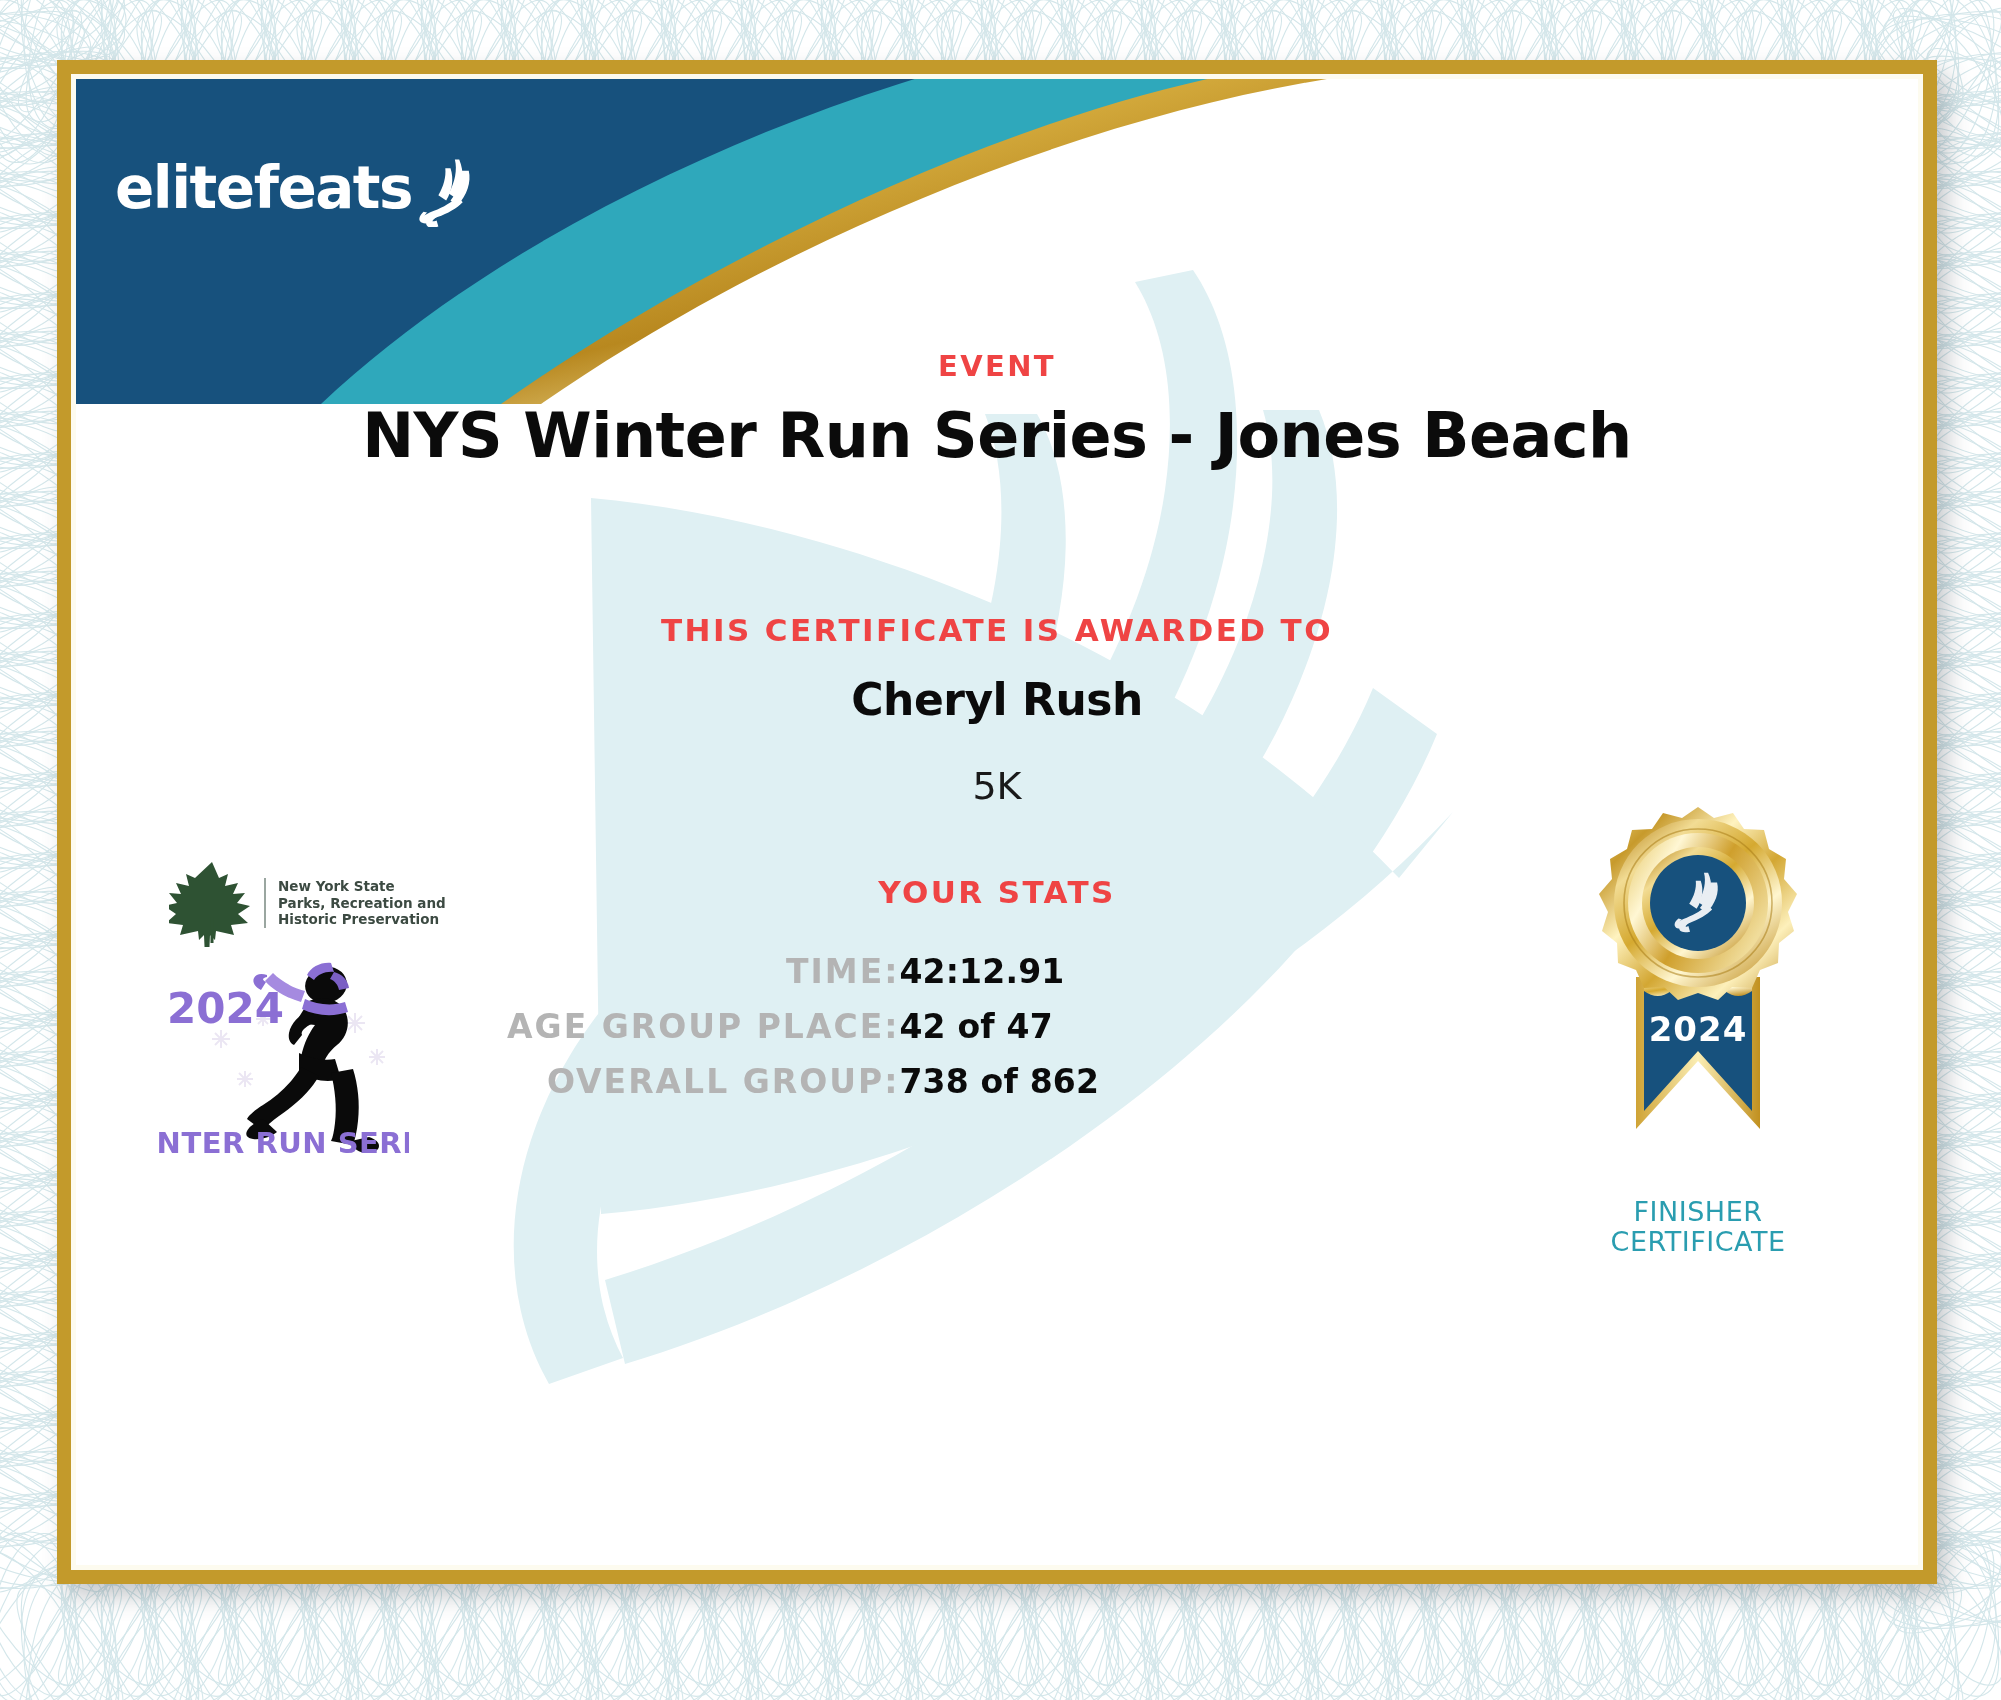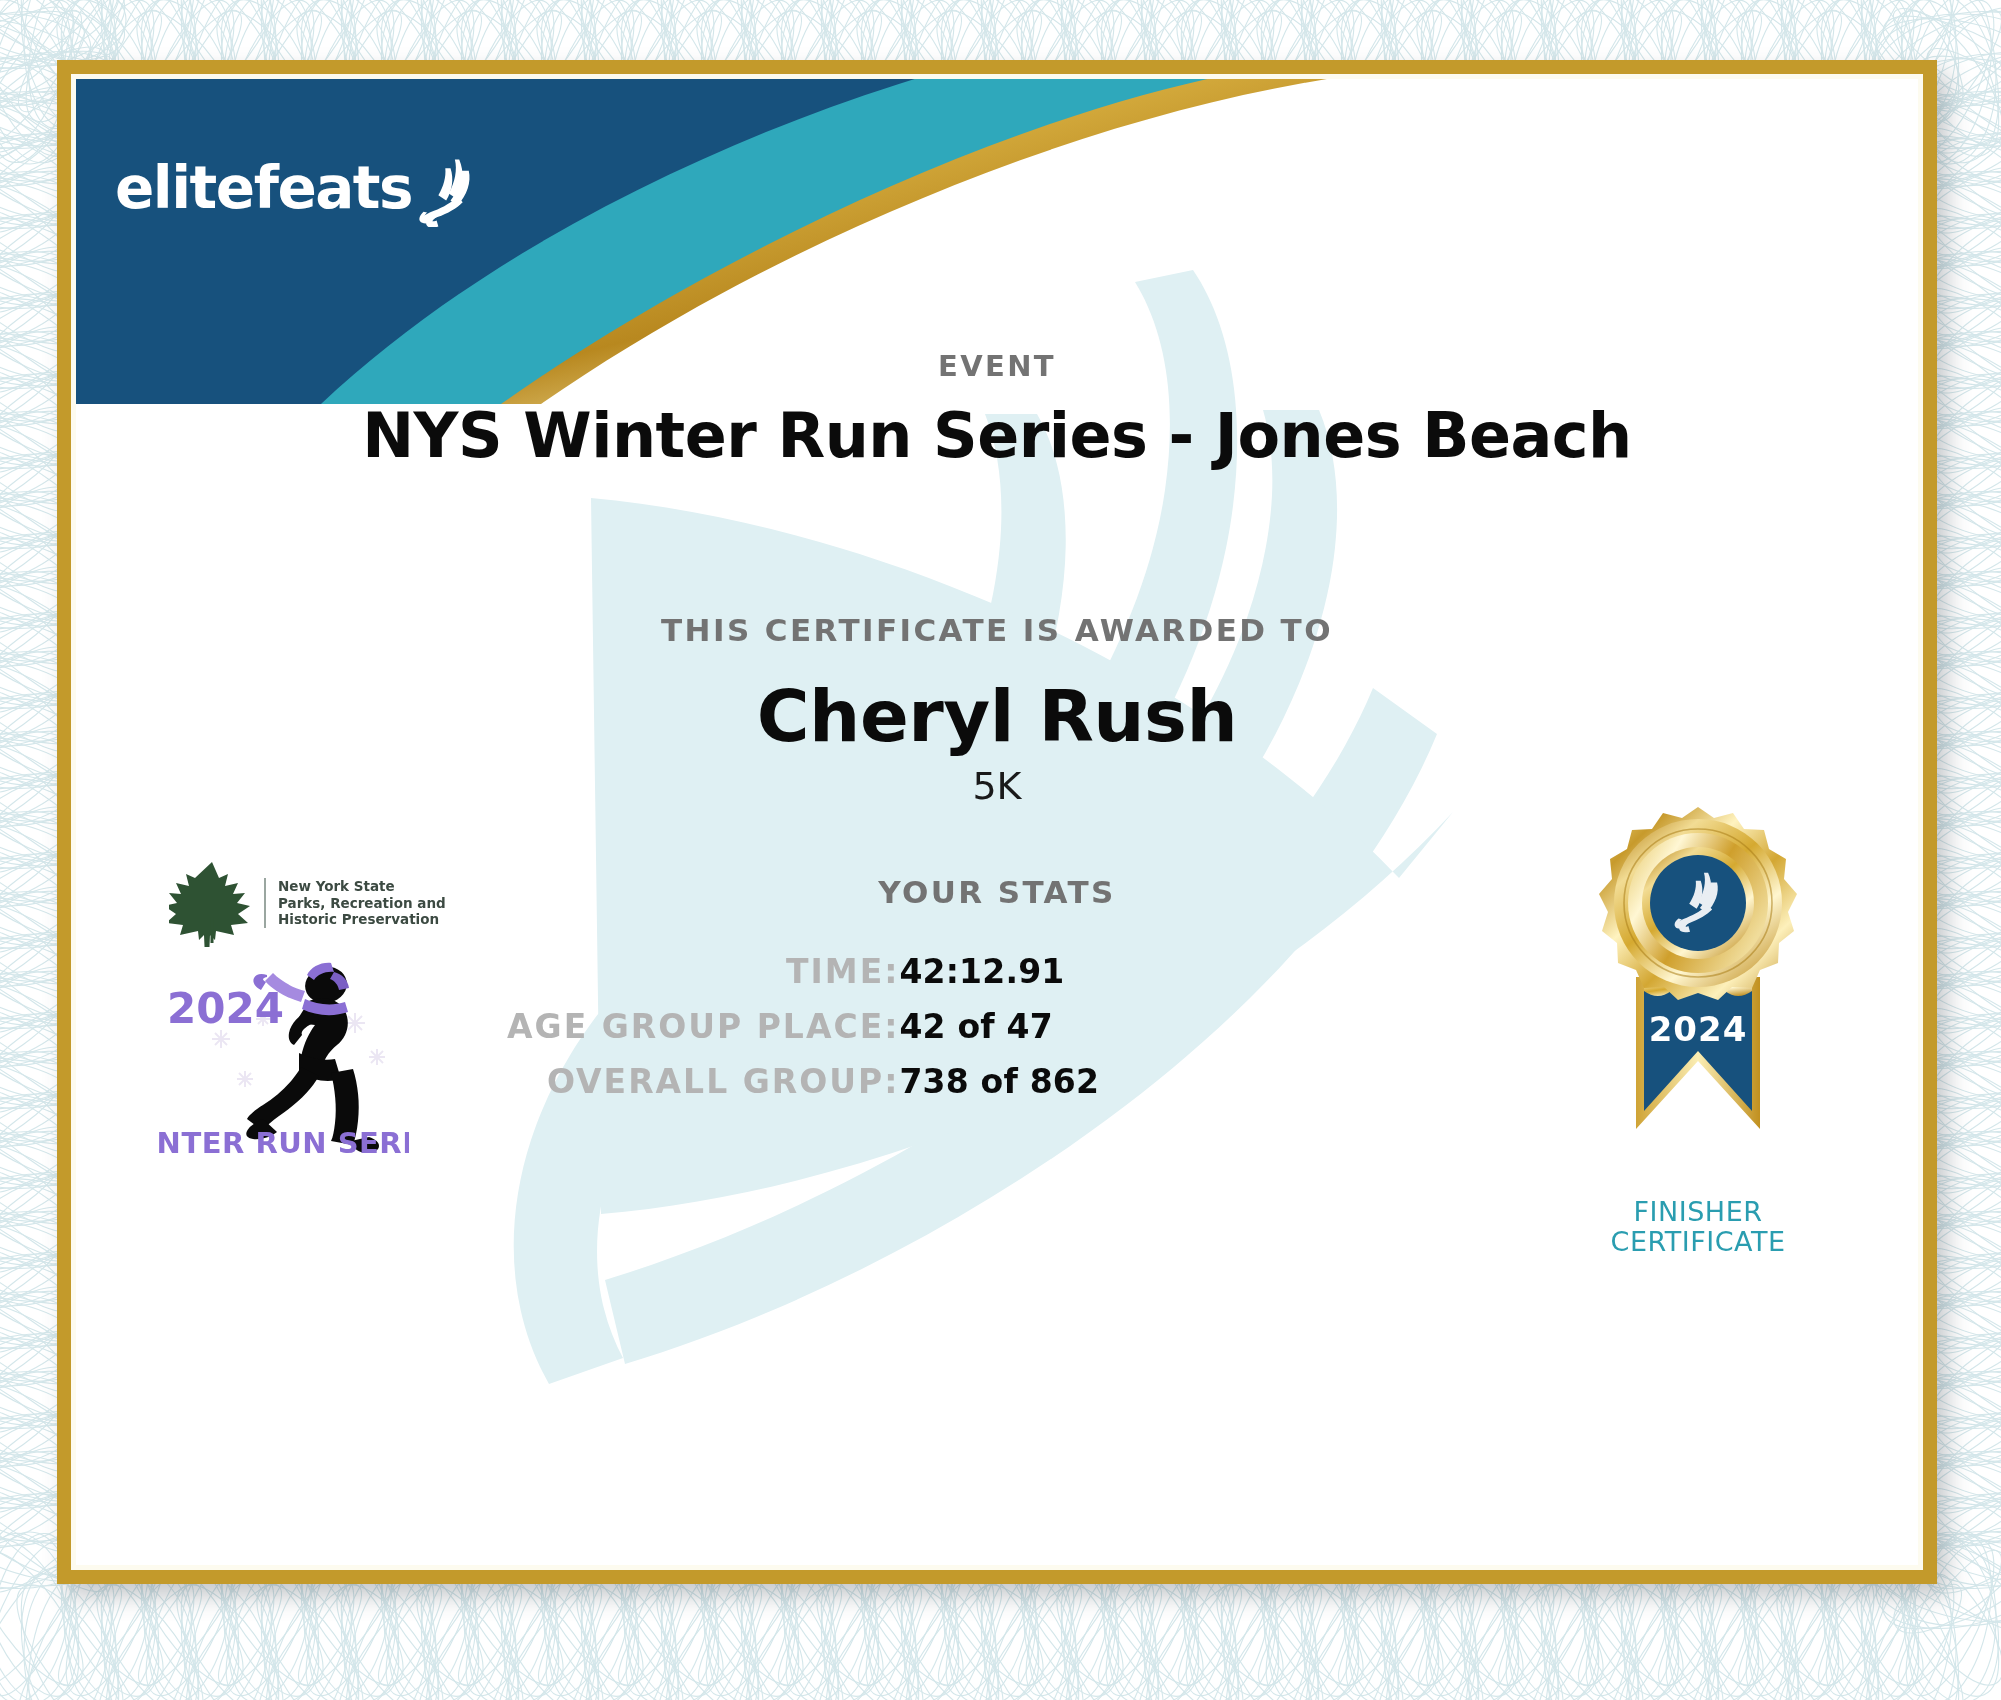--- a/index.html
+++ b/index.html
@@ -96,42 +96,42 @@
   
   .center-col {
     position: absolute;
     left: 0;
     width: 100%;
     text-align: center;
     z-index: 5;
   }
 
   .label-muted {
-    color: #737373;
+    color: #ef4444;
     font-family: "DejaVu Sans", sans-serif;
     font-weight: 600;
     letter-spacing: 2.4px;
   }
 
   #event-label { top: 275px; font-size: 29px; }
 
   #event-title {
     top: 325px;
     font-size: 62px;
     font-weight: 700;
     color: #0b0b0b;
     font-family: "DejaVu Sans", sans-serif;
     letter-spacing: -0.5px;
   }
 
   #awarded-label { top: 538px; font-size: 31px; }
 
   #recipient-name {
     top: 600px;
-    font-size: 72px;
+    font-size: 44px;
     font-weight: 700;
     color: #0b0b0b;
     font-family: "DejaVu Sans", sans-serif;
     letter-spacing: -0.5px;
   }
 
   #distance {
     top: 690px;
     font-size: 38px;
     color: #1a1a1a;

